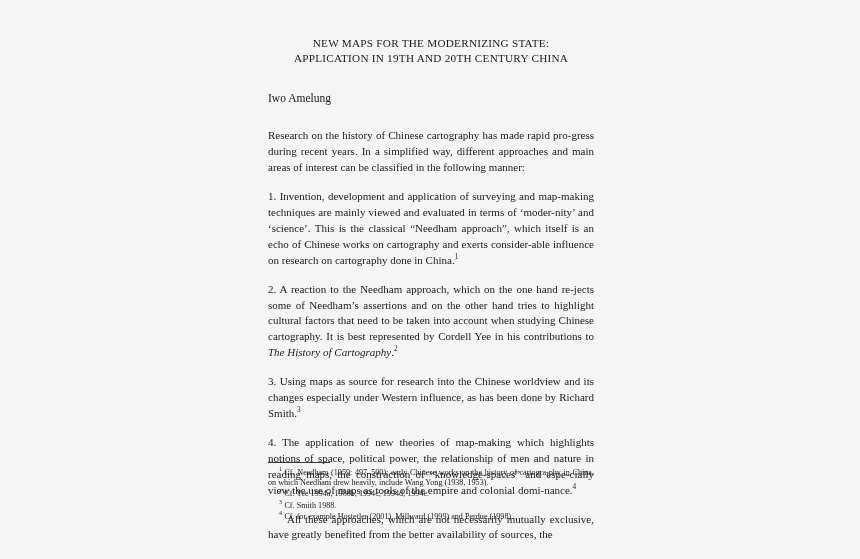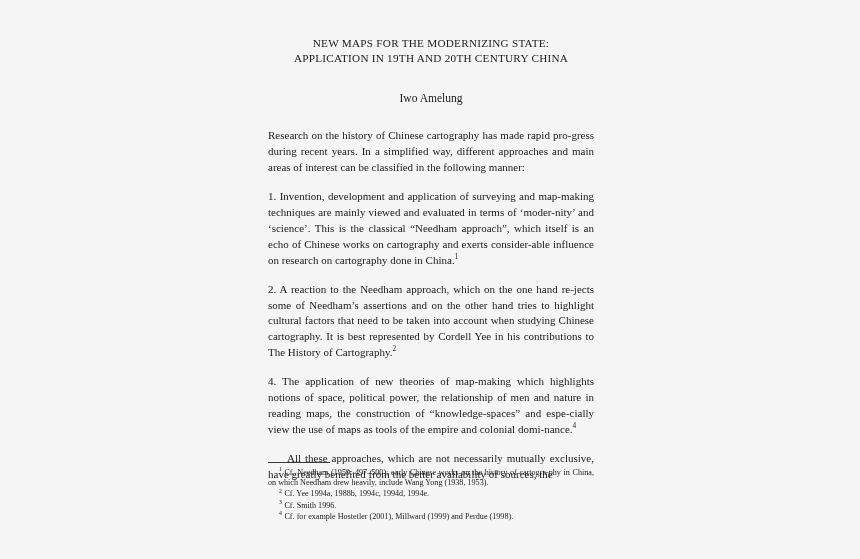--- a/index.html
+++ b/index.html
@@ -31,21 +31,21 @@
     text-align: center;
   }
   .title-line {
     font-size: 11.2px;
     line-height: 15.2px;
     letter-spacing: 0.25px;
     white-space: nowrap;
   }
   .author {
     margin-top: 25px;
-    text-align: center;
+    text-align: left;
     font-size: 11.5px;
     line-height: 14px;
   }
   .body-text {
     margin-top: 23px;
   }
   p.para {
     margin: 0 0 13px 0;
     font-size: 11px;
     line-height: 15.9px;
@@ -53,20 +53,21 @@
     text-justify: inter-word;
     hyphens: manual;
   }
   p.para:last-child {
     margin-bottom: 0;
   }
   p.indent {
     text-indent: 19px;
   }
   .it {
+    font-style: italic;
   }
   sup {
     font-size: 0.66em;
     vertical-align: super;
     line-height: 0;
   }
   .footnote-area {
     position: absolute;
     left: 268px;
     top: 462px;
@@ -105,34 +106,35 @@
     <div class="author">Iwo Amelung</div>
 
     <div class="body-text">
 
       <p class="para"><span>Research on the history of Chinese cartography has made rapid pro-gress during recent years. In a simplified way, different approaches and main areas of interest can be classified in the following manner:</span></p>
 
       <p class="para"><span>1. Invention, development and application of surveying and map-making techniques are mainly viewed and evaluated in terms of ‘moder-nity’ and ‘science’. This is the classical “Needham approach”, which itself is an echo of Chinese works on cartography and exerts consider-able influence on research on cartography done in China.</span><sup>1</sup></p>
 
       <p class="para"><span>2. A reaction to the Needham approach, which on the one hand re-jects some of Needham’s assertions and on the other hand tries to highlight cultural factors that need to be taken into account when studying Chinese cartography. It is best represented by Cordell Yee in his contributions to </span><span class="it">The History of Cartography</span><span>.</span><sup>2</sup></p>
 
+      <p class="para"><span>3. Using maps as source for research into the Chinese worldview and its changes especially under Western influence, as has been done by Richard Smith.</span><sup>3</sup></p>
 
       <p class="para"><span>4. The application of new theories of map-making which highlights notions of space, political power, the relationship of men and nature in reading maps, the construction of “knowledge-spaces” and espe-cially view the use of maps as tools of the empire and colonial domi-nance.</span><sup>4</sup></p>
 
       <p class="para indent"><span>All these approaches, which are not necessarily mutually exclusive, have greatly benefited from the better availability of sources,  the</span></p>
 
     </div>
 
   </div>
 
   <div class="footnote-area">
     <div class="fn-rule"></div>
 
     <p class="footnote"><sup>1</sup><span>Cf. Needham (1959: 497–500); early Chinese works on the history of cartogra-phy in China, on which Needham drew heavily, include Wang Yong (1938, 1953).</span></p>
 
     <p class="footnote"><sup>2</sup><span>Cf. Yee 1994a, 1988b, 1994c, 1994d, 1994e.</span></p>
 
-    <p class="footnote"><sup>3</sup><span>Cf. Smith 1996.</span></p>
+    <p class="footnote"><sup>3</sup><span>Cf. Smith 1988.</span></p>
 
     <p class="footnote"><sup>4</sup><span>Cf. for example Hostetler (2001), Millward (1999) and Perdue (1998).</span></p>
   </div>
 
 </div>
 
 </body></html>

